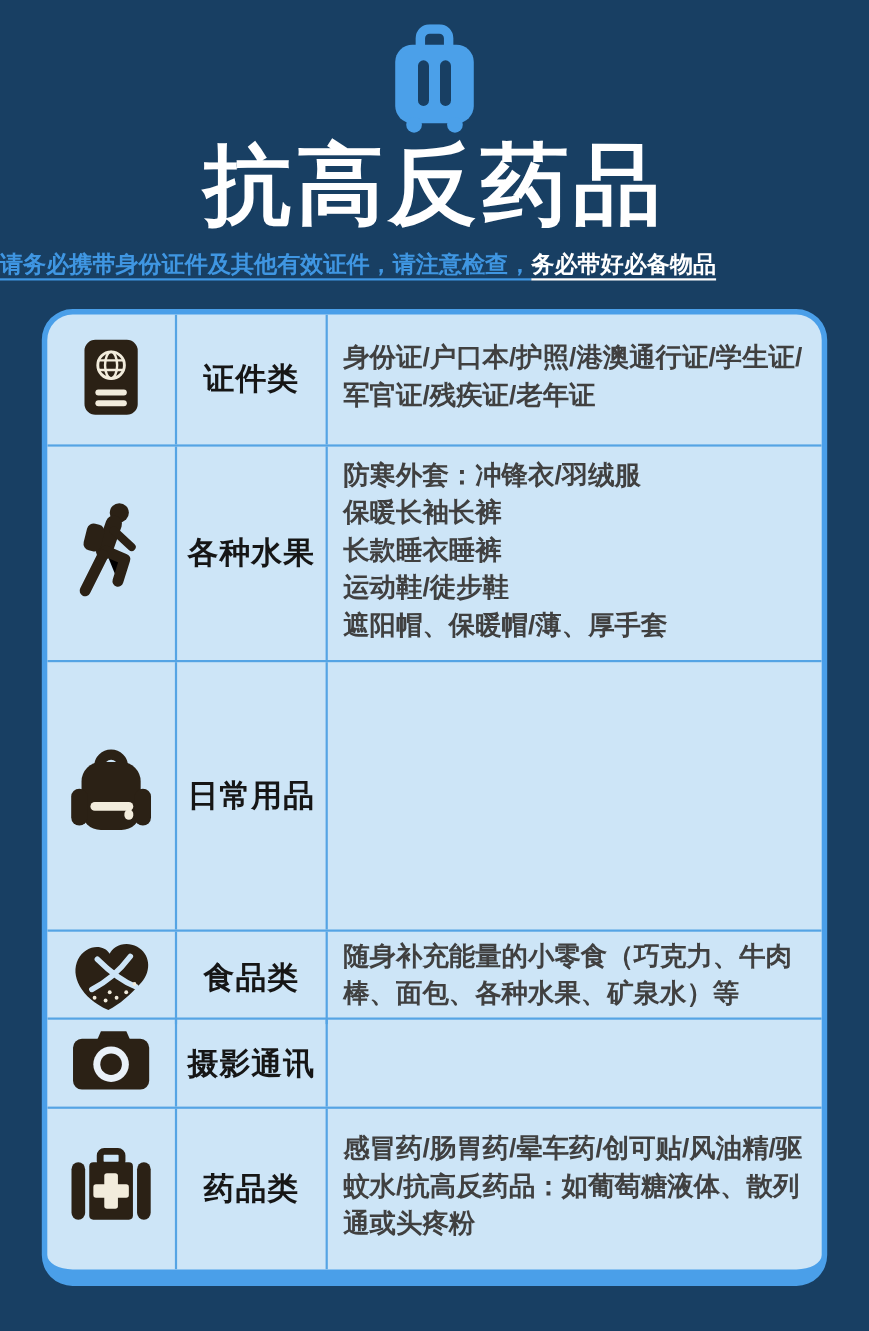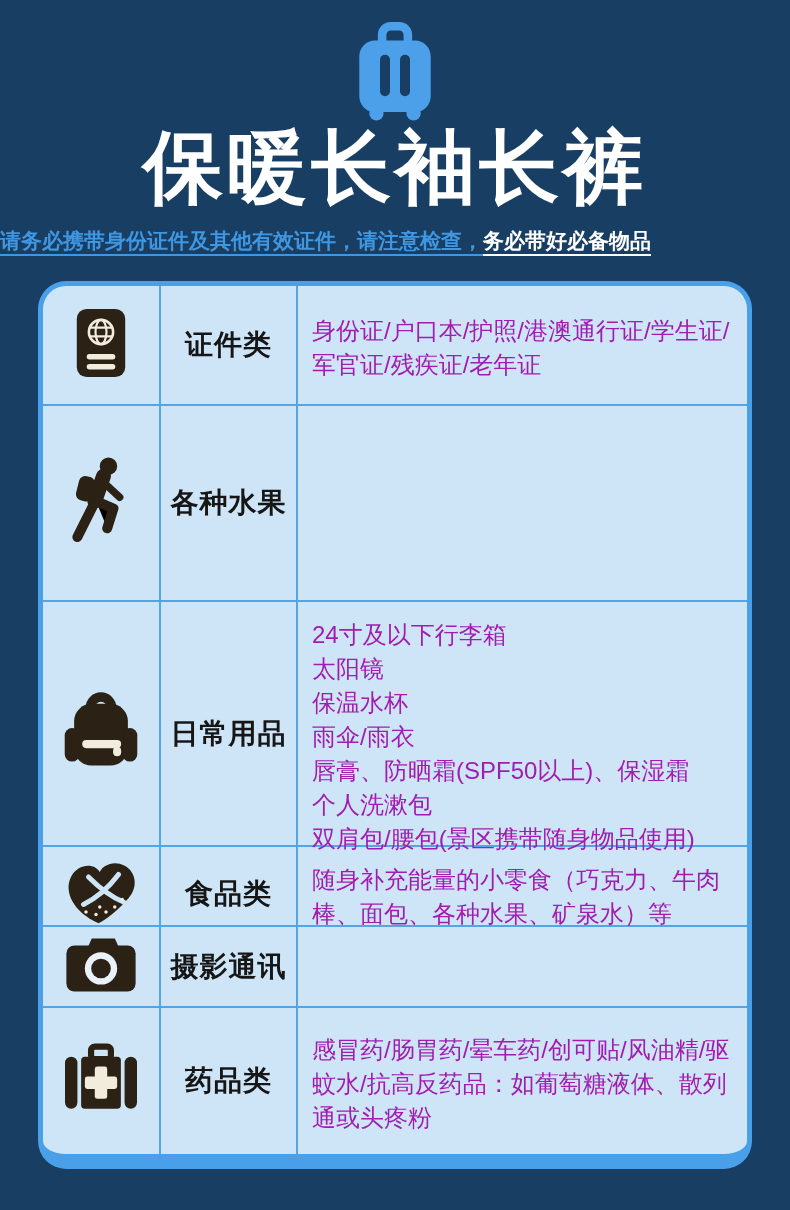--- a/index.html
+++ b/index.html
@@ -75,24 +75,24 @@
   }
   .cell-cat {
     justify-content: center;
     border-right: 2px solid #55A4E4;
     font-size: 28px;
     font-weight: 800;
     color: #161616;
     letter-spacing: 1px;
   }
   .cell-items {
-    padding: 16px 12px 10px 14px;
+    padding: 6px 12px 10px 14px;
     font-size: 24px;
-    font-weight: 400;
-    color: #a21caf;
+    font-weight: 700;
+    color: #404040;
     line-height: 34px;
     white-space: pre-line;
   }
   .r1 { height: 120px; }
   .r2 { height: 196px; }
   .r3 { height: 245px; }
   .r4 { height: 80px; }
   .r5 { height: 81px; text-align: center; }
   .r6 { height: 146px; }
 </style>
@@ -107,21 +107,21 @@
         <rect x="23" y="3" width="18" height="16" rx="6" fill="none" stroke="#4BA0E9" stroke-width="6"></rect>
         <rect x="7" y="13" width="50" height="50" rx="11" fill="#4BA0E9"></rect>
         <rect x="21.5" y="23" width="7" height="29" rx="3.5" fill="#183F63"></rect>
         <rect x="35.5" y="23" width="7" height="29" rx="3.5" fill="#183F63"></rect>
         <circle cx="19" cy="64" r="5" fill="#4BA0E9"></circle>
         <circle cx="45" cy="64" r="5" fill="#4BA0E9"></circle>
       </svg>
     </span>
   </div>
 
-  <div class="title">保暖长袖长裤</div>
+  <div class="title">抗高反药品</div>
 
   <div class="subtitle"><span class="part-blue">请务必携带身份证件及其他有效证件，请注意检查，</span><span class="part-white">务必带好必备物品</span></div>
 
   <div class="card">
 
     <div class="trow r1">
       <div class="cell cell-icon">
         <span>
           <svg width="66" height="74" viewBox="0 0 60 66">
             <rect x="8" y="2" width="44" height="62" rx="9" fill="#2B2115"></rect>
@@ -145,43 +145,41 @@
             <circle cx="38" cy="9" r="7" fill="#2B2115"></circle>
             <path d="M34 17 L27 37" stroke="#2B2115" stroke-width="12" stroke-linecap="round"></path>
             <rect x="13" y="17" width="13" height="20" rx="5" fill="#2B2115" transform="rotate(14 19 27)"></rect>
             <path d="M34 22 L47 34" stroke="#2B2115" stroke-width="6" stroke-linecap="round"></path>
             <path d="M28 37 L42 43 L37 59" stroke="#2B2115" stroke-width="8" stroke-linecap="round" stroke-linejoin="round"></path>
             <path d="M26 40 L13 66" stroke="#2B2115" stroke-width="8" stroke-linecap="round"></path>
           </svg>
         </span>
       </div>
       <div class="cell cell-cat">各种水果</div>
+      <div class="cell cell-items">防寒外套：冲锋衣/羽绒服
+保暖长袖长裤
+长款睡衣睡裤
+运动鞋/徒步鞋
+遮阳帽、保暖帽/薄、厚手套</div>
     </div>
 
     <div class="trow r3">
       <div class="cell cell-icon">
         <span>
           <svg width="86" height="90" viewBox="0 0 64 66">
             <path d="M24 15 A8 8 0 0 1 40 15" fill="none" stroke="#2B2115" stroke-width="7" stroke-linecap="round"></path>
             <rect x="12" y="12" width="40" height="46" rx="13" fill="#2B2115"></rect>
             <rect x="5" y="30" width="11" height="25" rx="5.5" fill="#2B2115"></rect>
             <rect x="48" y="30" width="11" height="25" rx="5.5" fill="#2B2115"></rect>
             <rect x="18" y="39" width="29" height="6" rx="3" fill="#F2ECDC"></rect>
             <rect x="41" y="44" width="6" height="7" rx="3" fill="#F2ECDC"></rect>
           </svg>
         </span>
       </div>
       <div class="cell cell-cat">日常用品</div>
-      <div class="cell cell-items">24寸及以下行李箱
-太阳镜
-保温水杯
-雨伞/雨衣
-唇膏、防晒霜(SPF50以上)、保湿霜
-个人洗漱包
-双肩包/腰包(景区携带随身物品使用)</div>
     </div>
 
     <div class="trow r4">
       <div class="cell cell-icon">
         <span>
           <svg width="80" height="70" viewBox="0 0 64 56">
             <path d="M30 53 C10 44 2 28 8 16 C13 6 26 4 31 12 C33 7 42 2 51 7 C60 12 62 24 54 33 C46 42 38 49 30 53 Z" fill="#2B2115"></path>
             <path d="M22 16 C30 24 40 32 50 36" fill="none" stroke="#CDE5F7" stroke-width="4" stroke-linecap="round"></path>
             <path d="M46 14 C40 22 30 32 18 38" fill="none" stroke="#CDE5F7" stroke-width="4" stroke-linecap="round"></path>
             <circle cx="20" cy="44" r="1.4" fill="#F2ECDC"></circle>

